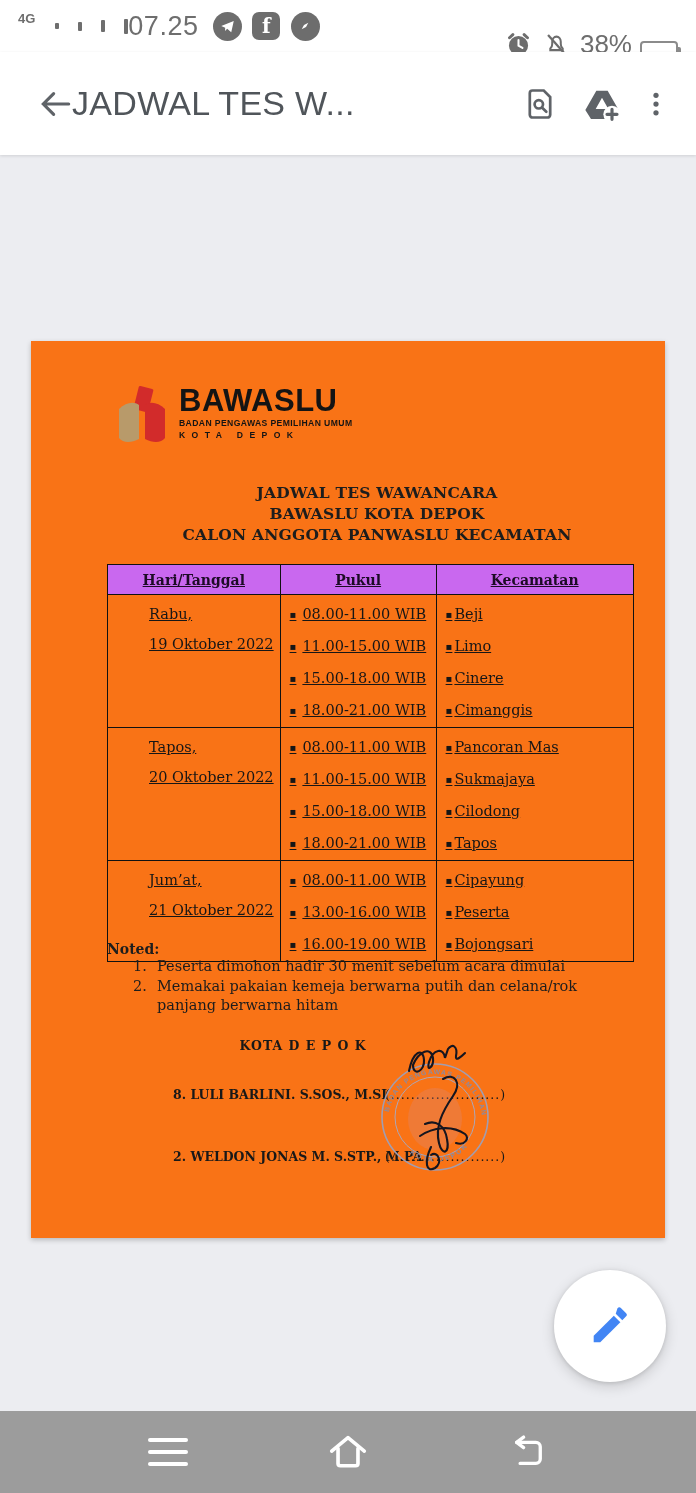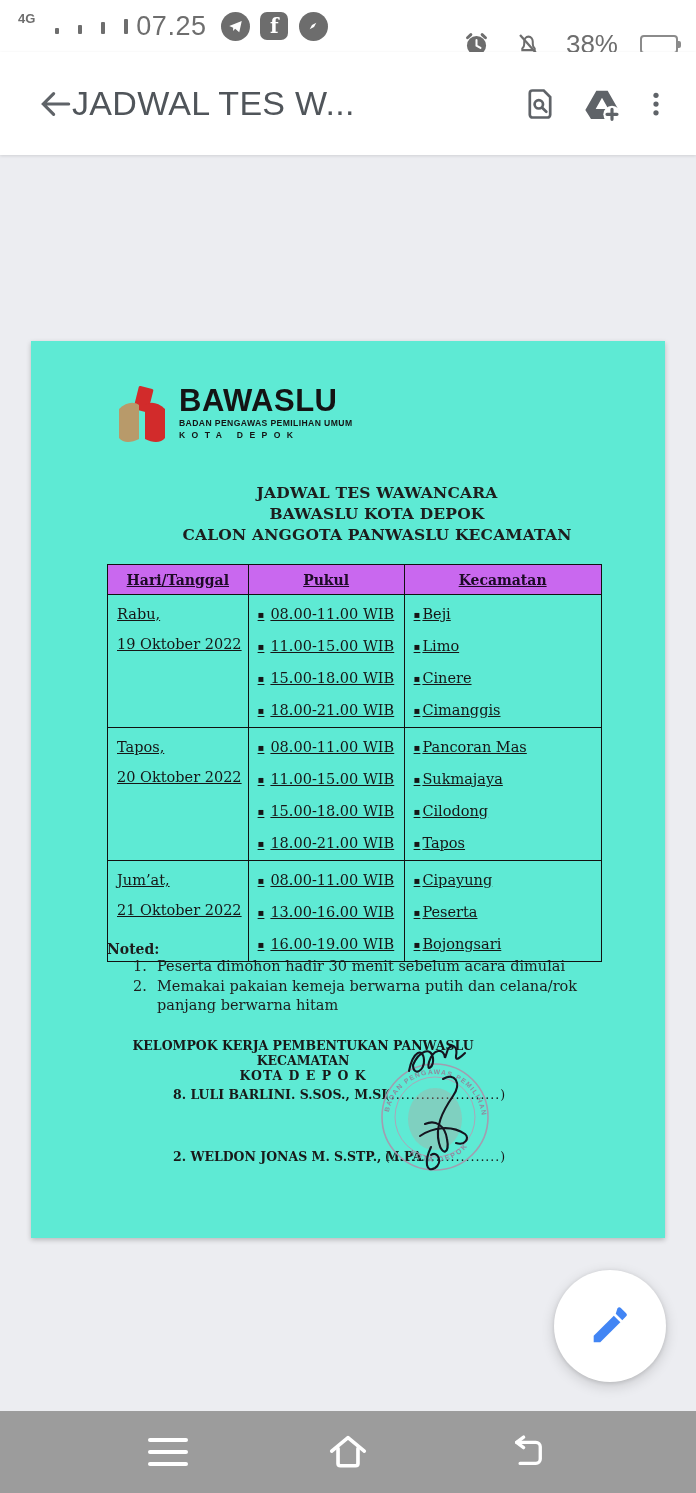--- a/index.html
+++ b/index.html
@@ -2,65 +2,65 @@
 <html><head>
 <meta charset="utf-8">
 <style>
   * { margin:0; padding:0; box-sizing:border-box; }
   html,body { width:696px; height:1493px; }
   body { position:relative; background:#ecedf1; font-family:"Liberation Sans", sans-serif; overflow:hidden; }
 
   
   .status-bar { position:absolute; top:0; left:0; width:696px; height:52px; background:#fff;
     display:flex; align-items:center; padding:0 18px; color:#6e6e6e; }
-  .sig-wrap { display:flex; align-items:flex-end; gap:19px; margin-right:8px; position:relative; }
+  .sig-wrap { display:flex; align-items:center; gap:19px; position:relative; }
   .sig-4g { font-size:13px; font-weight:bold; color:#6e6e6e; position:relative; top:-8px; margin-right:1px; }
   .sig-bar { width:4px; background:#6e6e6e; border-radius:1px; }
   .time-text { font-size:27px; color:#6e6e6e; margin-right:14px; letter-spacing:.5px; }
   .st-icon { width:30px; height:30px; margin-right:9px; display:flex; align-items:center; justify-content:center; }
   .circle-badge { width:29px; height:29px; border-radius:50%; background:#6d6d6d; color:#fff;
     display:flex; align-items:center; justify-content:center; font-size:15px; }
   .square-badge { width:28px; height:28px; border-radius:7px; background:#6d6d6d; color:#fff;
     display:flex; align-items:center; justify-content:center; font-size:20px; font-weight:bold; }
-  .status-right { margin-left:auto; display:flex; align-items:center; gap:22px;margin-top:36px; }
+  .status-right { margin-left:auto; display:flex; align-items:flex-end; gap:8px;margin-top:36px; }
   .battery-pct { font-size:26px; color:#6e6e6e; }
   .battery { width:38px; height:19px; border:2px solid #8b8b8b; border-radius:4px; position:relative; padding:2px; }
   .battery::after { content:""; position:absolute; right:-5px; top:4px; width:3px; height:7px; background:#8b8b8b; border-radius:0 2px 2px 0; }
   .battery-fill { height:100%; width:38%; background:#555; border-radius:1px; }
 
   
   .app-bar { position:absolute; top:52px; left:0; width:696px; height:103px; background:#fff;
     display:flex; align-items:center; padding:0 20px; box-shadow:0 1px 3px rgba(0,0,0,.12); z-index:5; }
   .appbar-title { font-size:34px; color:#50555a; margin-left:52px; letter-spacing:.3px; white-space:nowrap;
     flex:1; overflow:hidden; }
   .icon-btn { width:56px; height:56px; display:flex; align-items:center; justify-content:center; flex:0 0 auto; }
 
   
-  .doc-page { position:absolute; left:31px; top:341px; width:634px; height:897px; background:#5eead4;
+  .doc-page { position:absolute; left:31px; top:341px; width:634px; height:897px; background:#f97316;
     box-shadow:0 2px 5px rgba(0,0,0,.22); color:#1d1d1d; }
 
   
   .logo-row { position:absolute; left:79px; top:44px; display:flex; align-items:flex-start; }
   .logo-text { margin-left:5px; margin-top:1px; }
   .logo-brand { font-size:31px; font-weight:800; color:#141414; letter-spacing:.5px; line-height:30px; }
   .logo-sub { font-size:8.6px; font-weight:bold; color:#141414; letter-spacing:.4px; margin-top:2px; }
   .logo-region { font-size:8.6px; font-weight:bold; color:#141414; letter-spacing:6.4px; margin-top:2px; }
 
   
   .doc-title { position:absolute; left:0; top:141px; width:692px; text-align:center;
     font-family:"DejaVu Serif", serif; font-weight:bold; font-size:15.5px; line-height:21px; letter-spacing:.2px; }
 
   
   .sched-table { position:absolute; left:76px; top:223px; border-collapse:collapse;
     font-family:"DejaVu Serif", serif; font-size:14.5px; color:#161616; table-layout:fixed; }
   .sched-table th, .sched-table td { border:1.5px solid #111; vertical-align:top; text-align:left;text-decoration:underline; }
   .sched-table th { height:30px; text-align:center; vertical-align:middle; font-size:14px; color:#1d0b26; }
   .col-day { width:137px; } .col-time { width:156px; } .col-kec { width:197px; }
   .sched-table td { padding:4px 6px 0 9px; }
-  .day-line { line-height:30px; white-space:nowrap; }
+  .day-line { line-height:30px; white-space:nowrap;margin-left:32px; }
   .cell-list { list-style:none; }
   .cell-list li { line-height:30px; white-space:nowrap; }
   .time-list li::before { content:"▪"; font-size:10px; margin-right:6px; position:relative; top:-1px; }
   .kec-list li::before { content:"▪"; font-size:10px; margin-right:2px; position:relative; top:-1px; }
   .row-tall { height:120px; } .row-short { height:96px; }
 
   
   .notes { position:absolute; left:76px; top:600px; width:500px; font-family:"DejaVu Serif", serif; font-size:14.5px; }
   .notes-label { font-weight:bold; font-size:14px; }
   .note-item { display:flex; margin-left:26px; line-height:19.5px; }
@@ -273,21 +273,20 @@
       <span class="note-num">1.</span>
       <span class="note-text">Peserta dimohon hadir 30 menit sebelum acara dimulai</span>
     </div>
     <div class="note-item">
       <span class="note-num">2.</span>
       <span class="note-text">Memakai pakaian kemeja berwarna putih dan celana/rok panjang berwarna hitam</span>
     </div>
   </div>
 
   <div class="committee">
-    <div>KELOMPOK KERJA PEMBENTUKAN PANWASLU KECAMATAN</div>
     <div style="letter-spacing:1px;">KOTA D E P O K</div>
   </div>
 
   <div class="signer signer1">
     <span>8. LULI BARLINI. S.SOS., M.SI</span>
     <span class="dots">(......................)</span>
   </div>
   <div class="signer signer2">
     <span>2. WELDON JONAS M. S.STP., M.PA</span>
     <span class="dots">(......................)</span>

